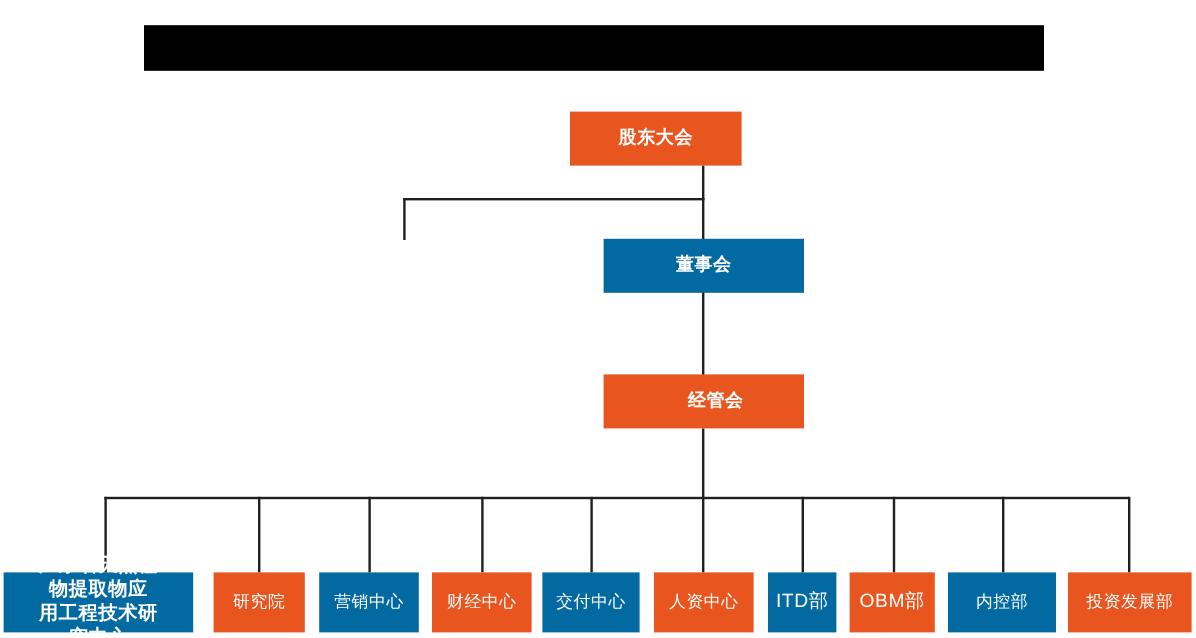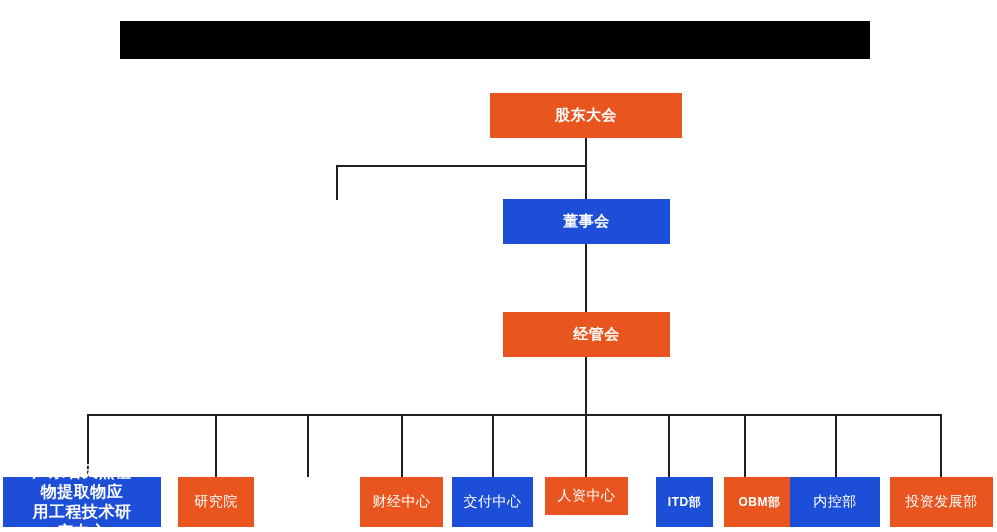--- a/index.html
+++ b/index.html
@@ -31,25 +31,25 @@
     display: flex;
     align-items: center;
     justify-content: center;
     text-align: center;
     color: #ffffff;
     line-height: 1.25;
     letter-spacing: 0.5px;
     z-index: 3;
   }
   .node-dark  { background: #e9551f; }
-  .node-light { background: #1d4ed8; }
+  .node-light { background: #0369a1; }
 
   .node-lg { font-size: 15px; font-weight: 700; }
   .node-md { font-size: 14px; font-weight: 400; }
-  .node-sm { font-size: 12px; font-weight: 700; margin-left: 16px; }
+  .node-sm { font-size: 16px; font-weight: 400; }
   .node-xs { font-size: 16px; font-weight: 700; padding: 0 22px; }
 
   .line {
     position: absolute;
     background: #231f20;
     z-index: 1;
   }
   .vline { width: 2px; }
   .hline { height: 2px; }
 </style>
@@ -77,42 +77,43 @@
   <div class="line vline" style="left:215px; top:414px; height:63px;"></div>
   <div class="line vline" style="left:307px; top:414px; height:63px;"></div>
   <div class="line vline" style="left:401px; top:414px; height:63px;"></div>
   <div class="line vline" style="left:492px; top:414px; height:63px;"></div>
   <div class="line vline" style="left:585px; top:414px; height:63px;"></div>
   <div class="line vline" style="left:668px; top:414px; height:63px;"></div>
   <div class="line vline" style="left:744px; top:414px; height:63px;"></div>
   <div class="line vline" style="left:835px; top:414px; height:63px;"></div>
   <div class="line vline" style="left:940px; top:414px; height:63px;"></div>
 
-  <div class="node node-dark node-lg" style="left:490px; top:93px; width:192px; height:45px;">股东大会</div>
+  <div class="node node-dark node-lg" style="left:475px; top:93px; width:143px; height:45px;">股东大会</div>
 
 
   <div class="node node-light node-lg" style="left:503px; top:199px; width:167px; height:45px;">董事会</div>
 
   <div class="node node-dark node-lg" style="left:503px; top:312px; width:167px; height:45px;padding-left:20px;">经管会</div>
 
   <div class="node node-light node-xs" style="left:3px; top:477px; width:158px; height:50px;">
     <span style="display:block;">
       <span>广东省天然植物提取物应</span><br>
       <span>用工程技术研究中心</span>
     </span>
   </div>
 
   <div class="node node-dark node-md" style="left:178px; top:477px; width:76px; height:50px;">研究院</div>
 
+  <div class="node node-light node-md" style="left:266px; top:477px; width:83px; height:50px;">营销中心</div>
 
   <div class="node node-dark node-md" style="left:360px; top:477px; width:83px; height:50px;">财经中心</div>
 
   <div class="node node-light node-md" style="left:452px; top:477px; width:81px; height:50px;">交付中心</div>
 
-  <div class="node node-dark node-md" style="left:545px; top:477px; width:83px; height:38px;">人资中心</div>
+  <div class="node node-dark node-md" style="left:545px; top:477px; width:83px; height:50px;">人资中心</div>
 
   <div class="node node-light node-sm" style="left:640px; top:477px; width:57px; height:50px;">ITD部</div>
 
   <div class="node node-dark node-sm" style="left:708px; top:477px; width:71px; height:50px;">OBM部</div>
 
   <div class="node node-light node-md" style="left:790px; top:477px; width:90px; height:50px;">内控部</div>
 
   <div class="node node-dark node-md" style="left:890px; top:477px; width:103px; height:50px;">投资发展部</div>
 
 </div>

